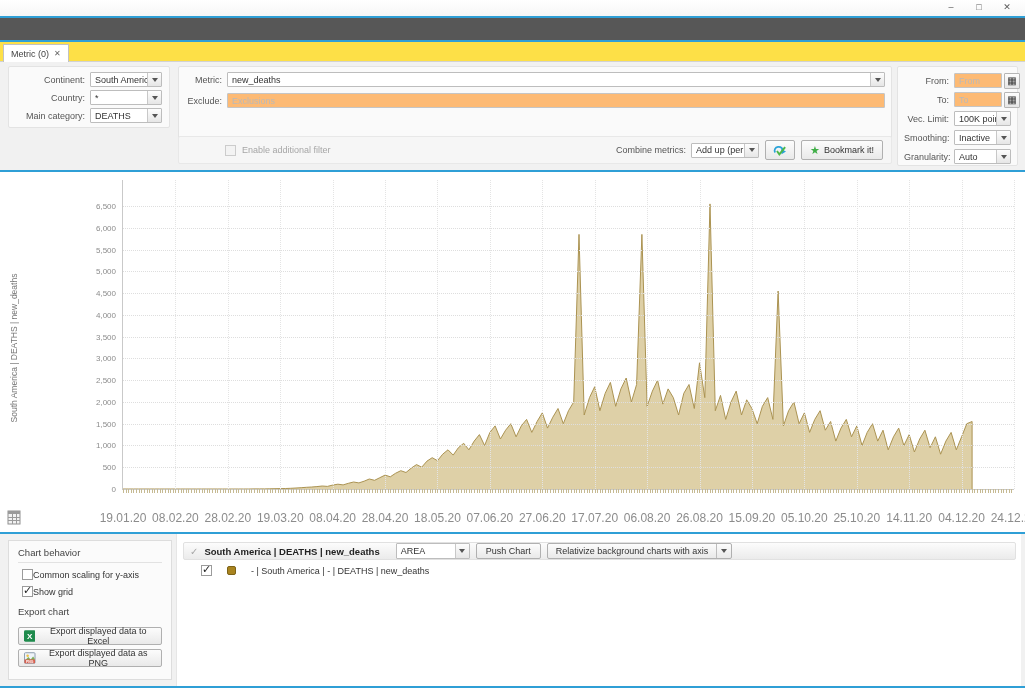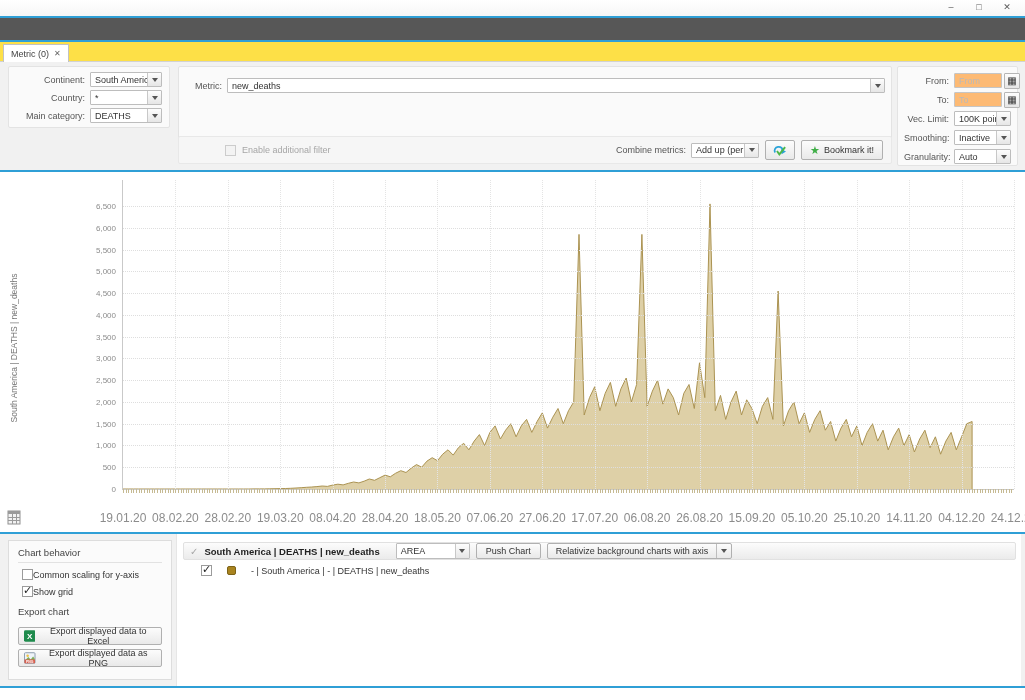--- a/index.html
+++ b/index.html
@@ -16,21 +16,21 @@
 
   
   .tabstrip { height:20px; background:#fde047; border-bottom:1px solid #d2d2d2; position:relative; }
   .tab { position:absolute; left:3px; top:2px; height:18px; background:#fff; border:1px solid #c2c2c2; border-bottom:none; display:flex; align-items:center; gap:5px; padding:0 7px; font-size:9px; color:#444; }
   .tab-close { font-size:8px; color:#666; }
 
   
   .filterbar { height:108px; background:#f1f1f1; position:relative; }
   .card { position:absolute; background:#fafafa; border:1px solid #e3e3e3; border-radius:2px; }
   #card-left  { left:8px;   top:4px;  width:162px; height:62px; padding:2px 0; }
-  #card-mid   { left:178px; top:4px;  width:714px; height:82px; padding:8px 0; }
+  #card-mid   { left:178px; top:4px;  width:714px; height:82px; padding:2px 0; }
   #card-mid2  { left:178px; top:74px; width:714px; height:28px; background:#f6f6f6; border-color:#e8e8e8; display:flex; align-items:center; padding:0 8px; }
   #card-right { left:897px; top:4px;  width:121px; height:100px; padding:2px 0; }
 
   .frow { display:flex; align-items:center; margin:3px 6px 0 6px; height:15px; }
   .flabel { font-size:9px; color:#555; text-align:right; padding-right:5px; flex:none; }
   #card-left .flabel { width:75px; }
   #card-mid .flabel { width:42px; }
   #card-right .flabel { width:50px; }
   #card-right .frow { margin-top:4px; }
 
@@ -149,20 +149,24 @@
 
   <div class="card" id="card-mid">
     <div class="frow">
       <span class="flabel">Metric:</span>
       <div class="combo grow">
         <span class="val">new_deaths</span>
         <span class="arrow-btn">
             <span class="tri"></span>
           </span>
       </div>
+    </div>
+    <div class="frow" style="margin-top:6px;">
+      <span class="flabel">Exclude:</span>
+      <input class="tinput grow" placeholder="Exclusions" style="">
     </div>
   </div>
 
   <div class="card" id="card-mid2">
     <div style="display:flex; align-items:center; gap:6px; margin-left:38px;">
       <span class="cb disabled"></span>
       <span class="cb-label disabled">Enable additional filter</span>
     </div>
     <div class="right-group">
       <span class="rg-label">Combine metrics:</span>

